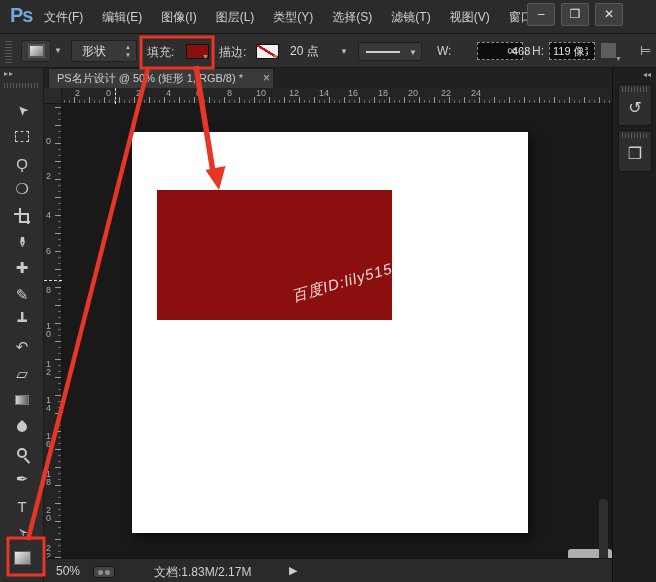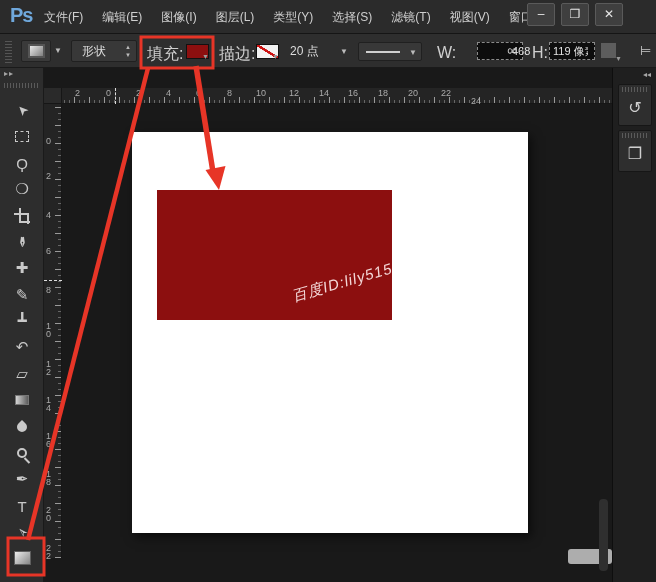--- a/index.html
+++ b/index.html
@@ -26,21 +26,21 @@
                  background:repeating-linear-gradient(0deg,#555 0 1px,transparent 1px 3px); }
   #preset-btn { position:absolute; left:21px; top:6px; width:30px; height:22px;
                 background:#3a3a3a; border:1px solid #222; border-radius:2px; }
   #preset-btn .sq { position:absolute; left:6px; top:3px; width:17px; height:14px;
                     background:linear-gradient(135deg,#e9e9e9,#7e7e7e); border:2px solid #555; }
   #preset-arrow { position:absolute; left:54px; top:12px; color:#bbb; font-size:8px; }
   #mode-select { position:absolute; left:71px; top:6px; width:66px; height:22px;
                  background:#383838; border:1px solid #202020; border-radius:2px;
                  color:#ddd; font-size:12px; line-height:20px; padding-left:10px; }
   #mode-select .updn { position:absolute; right:5px; top:2px; color:#bbb; font-size:6px; line-height:8px; }
-  .opt-label { position:absolute; top:10px; color:#cfcfcf; font-size:16px; }
+  .opt-label { position:absolute; top:10px; color:#cfcfcf; font-size:12px; }
   #fill-swatch { position:absolute; left:186px; top:10px; width:23px; height:15px;
                  background:#8c0f0f; border:1px solid #111; }
   #fill-swatch .dn, #stroke-swatch .dn { position:absolute; right:-1px; bottom:-2px; color:#999; font-size:7px; }
   #stroke-swatch { position:absolute; left:256px; top:10px; width:23px; height:15px; background:#f2f2f2;
                    border:1px solid #111;
                    background-image:linear-gradient(to top right,transparent 44%,#cc1111 45%,#cc1111 55%,transparent 56%); }
   #stroke-width { position:absolute; left:286px; top:7px; width:50px; height:20px;
                   color:#ddd; font-size:12px; line-height:20px; padding-left:4px; }
   #stroke-width-arrow { position:absolute; left:340px; top:13px; color:#bbb; font-size:8px; }
   #style-select { position:absolute; left:358px; top:8px; width:64px; height:19px;
@@ -271,37 +271,43 @@
         <span class="g">T</span>
       </div>
     <div class="tool t-pathsel" style="top:452px;">
         <span class="g">➢</span>
       </div>
     <div class="tool t-rect" style="top:478px;">
         <span class="g"></span>
       </div>
   </div>
 
+  <div id="tabbar">
+    <div id="doc-tab">
+      <span>PS名片设计 @ 50% (矩形 1, RGB/8) *</span>
+      <span id="tab-close">×</span>
+    </div>
+  </div>
 
   <div id="ruler-corner"></div>
   <div id="hruler">
     <span class="hnum" style="left:31px;">2</span>
     <span class="hnum" style="left:62px;">0</span>
     <span class="hnum" style="left:92px;">2</span>
     <span class="hnum" style="left:122px;">4</span>
     <span class="hnum" style="left:152px;">6</span>
     <span class="hnum" style="left:183px;">8</span>
     <span class="hnum" style="left:212px;">10</span>
     <span class="hnum" style="left:245px;">12</span>
     <span class="hnum" style="left:275px;">14</span>
     <span class="hnum" style="left:304px;">16</span>
     <span class="hnum" style="left:334px;">18</span>
     <span class="hnum" style="left:364px;">20</span>
     <span class="hnum" style="left:397px;">22</span>
-    <span class="hnum" style="left:427px;margin-top:8px;">24</span>
+    <span class="hnum" style="left:427px;">24</span>
     <span id="hruler-marker"></span>
   </div>
   <div id="vruler">
     <span class="vnum" style="top:33px;">0</span>
     <span class="vnum" style="top:68px;">2</span>
     <span class="vnum" style="top:107px;">4</span>
     <span class="vnum" style="top:143px;">6</span>
     <span class="vnum" style="top:182px;">8</span>
     <span class="vnum" style="top:218px;">10</span>
     <span class="vnum" style="top:256px;">12</span>
@@ -328,20 +334,26 @@
     <div class="panel-group" style="top:16px;">
       <div class="panel-grip"></div>
       <div class="panel-ico">↺</div>
     </div>
     <div class="panel-group" style="top:62px;">
       <div class="panel-grip"></div>
       <div class="panel-ico">❐</div>
     </div>
   </div>
 
+  <div id="statusbar">
+    <span id="status-zoom">50%</span>
+    <div id="scrubby"></div>
+    <span id="status-doc">文档:1.83M/2.17M</span>
+    <span id="status-expand">▶</span>
+  </div>
 
   <svg id="annot" viewBox="0 0 656 582">
     <rect x="141" y="37" width="72" height="31" fill="none" stroke-width="3" stroke="#e73527"></rect>
     <rect x="8" y="538" width="36" height="37" fill="none" stroke-width="3" stroke="#e73527"></rect>
     <line x1="148" y1="68" x2="28" y2="540" stroke-width="4.5" stroke="#e73527"></line>
     <line x1="196" y1="66" x2="213" y2="172" stroke-width="5.5" stroke="#e73527"></line>
     <polygon points="219,190 205.5,170 225.5,166" fill="#e73527"></polygon>
   </svg>
 
 </div>

